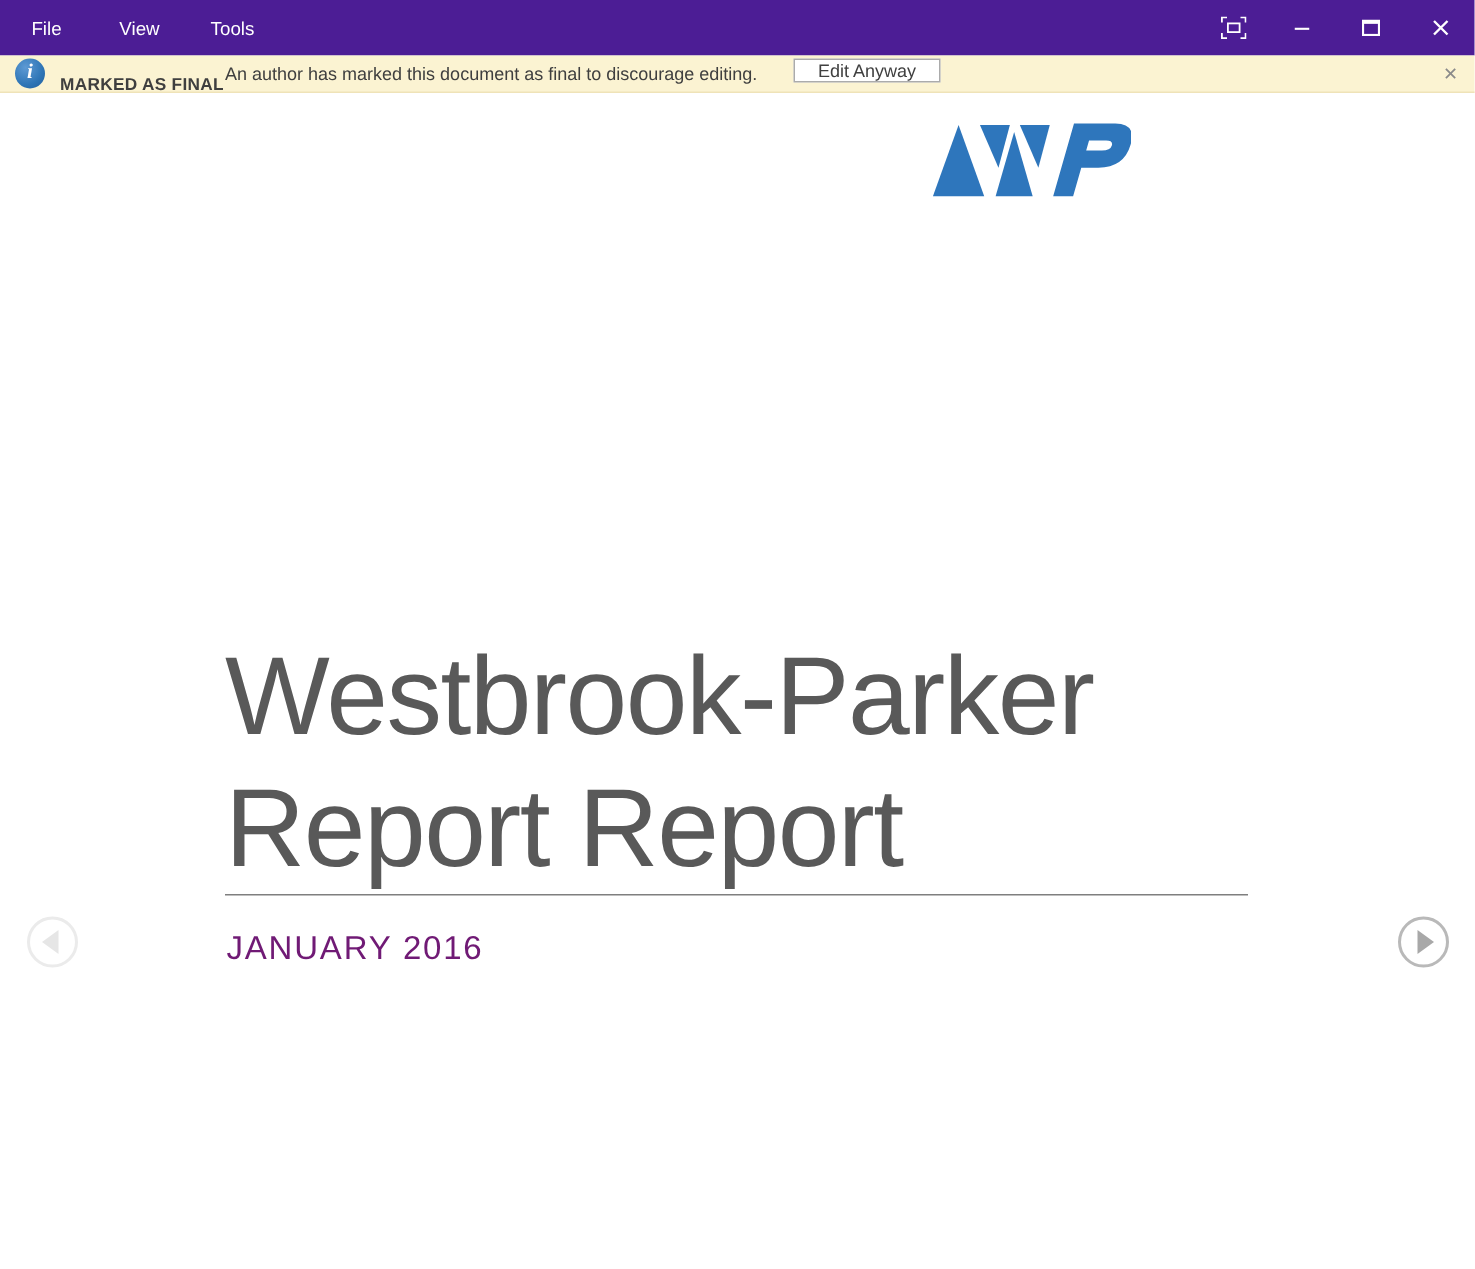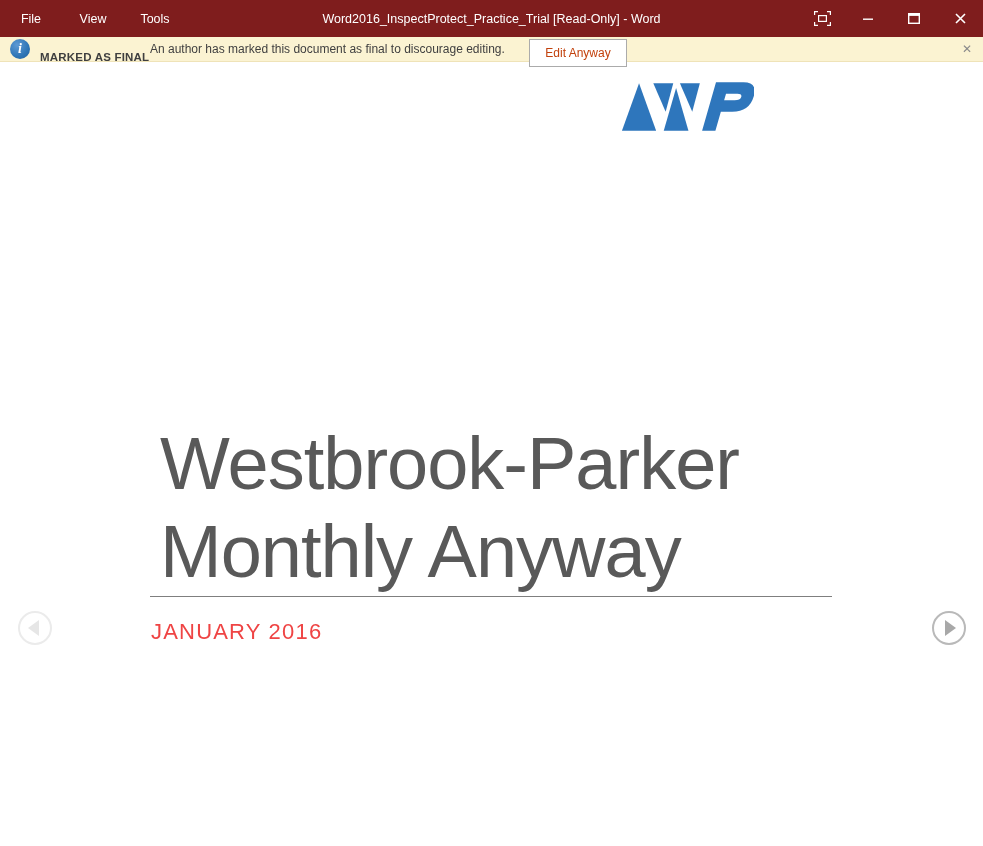--- a/index.html
+++ b/index.html
@@ -5,21 +5,21 @@
   * { margin:0; padding:0; box-sizing:border-box; }
   html,body { width:983px; height:846px; }
   body {
     position:relative; background:#ffffff; overflow:hidden;
     font-family:"Liberation Sans", sans-serif;
   }
 
   
   .titlebar {
     position:absolute; top:0; left:0; width:983px; height:37px;
-    background:#7f1d1d; color:#ffffff;padding-left:20px;
+    background:#4c1d95; color:#ffffff;padding-left:20px;
   }
   .menus { position:absolute; left:0; top:0; height:37px; display:flex; }
   .menu-item {
     width:62px; height:37px; display:flex; align-items:center; justify-content:center;
     font-size:12.5px; color:#ffffff; cursor:default;
   }
   .win-title {
     position:absolute; left:200px; right:200px; top:0; height:37px;
     display:flex; align-items:center; justify-content:center;
     font-size:12.5px; white-space:nowrap;
@@ -44,47 +44,47 @@
   }
   .msg-label {
     position:absolute; left:40px; top:0; height:40px; display:flex; align-items:center;
     font-size:11.5px; font-weight:bold; color:#3F3F3F; letter-spacing:.2px;
   }
   .msg-text {
     position:absolute; left:150px; top:0; height:24px; display:flex; align-items:center;
     font-size:12px; color:#3F3F3F;
   }
   .msg-button {
-    position:absolute; left:529px; top:2px; width:98px; height:28px;
+    position:absolute; left:529px; top:2px; width:98px; height:16px;
     background:#ffffff; border:1px solid #ABABAB;
-    font-size:12px; color:#c2410c; display:flex; align-items:center; justify-content:center;
+    font-size:12px; color:#404040; display:flex; align-items:center; justify-content:center;
     cursor:default;
   }
   .msg-close {
     position:absolute; right:7px; top:0; height:24px; width:18px;
     display:flex; align-items:center; justify-content:center;
     color:#8A8A8A; font-size:12px; cursor:default;
   }
 
   
   .logo { position:absolute; left:621px; top:81px; }
 
   .doc-title {
-    position:absolute; left:160px; top:420px; width:700px;
+    position:absolute; left:150px; top:420px; width:700px;
     font-size:74px; line-height:88px; font-weight:300;
     color:#595959; letter-spacing:-1px; white-space:nowrap;
   }
   .title-divider {
     position:absolute; left:150px; top:596px; width:682px; height:1px;
     background:#7F7F7F;
   }
   .doc-subtitle {
     position:absolute; left:151px; top:619px;
     font-size:22px; font-weight:500; letter-spacing:1.2px;
-    color:#ef4444; white-space:nowrap;
+    color:#701a75; white-space:nowrap;
   }
 
   
   .nav-btn {
     position:absolute; top:611px; width:34px; height:34px; border-radius:50%;
     display:flex; align-items:center; justify-content:center; cursor:default;
   }
   .nav-prev { left:18px;  border:2px solid #EBEBEB; }
   .nav-next { left:932px; border:2px solid #B9B9B9; }
   .tri { width:0; height:0; }
@@ -95,21 +95,20 @@
 </style>
 </head>
 <body>
 
 <div class="titlebar">
   <div class="menus">
     <div class="menu-item">File</div>
     <div class="menu-item">View</div>
     <div class="menu-item">Tools</div>
   </div>
-  <div class="win-title">Word2016_InspectProtect_Practice_Trial [Read-Only] - Word</div>
   <div class="controls">
     <div class="ctrl">
       <span>
         <svg width="17" height="15" viewBox="0 0 17 15">
           <g stroke="#ffffff" stroke-width="1.2" fill="none">
             <path d="M0.6,4 V0.6 H4"></path>
             <path d="M13,0.6 H16.4 V4"></path>
             <path d="M16.4,11 V14.4 H13"></path>
             <path d="M4,14.4 H0.6 V11"></path>
             <rect x="4.6" y="4.6" width="7.8" height="5.8"></rect>
@@ -160,21 +159,21 @@
       <g transform="translate(97,0) skewX(-16)" fill-rule="evenodd">
         <path d="M3,0 H32 Q47,0 47,15 Q47,31 29,31 H17 V51 H3 Z
                  M17,12 H29 Q34,12 34,15.5 Q34,19 28,19 H17 Z"></path>
       </g>
     </g>
   </svg>
 </div>
 
 <div class="doc-title">
   <div>Westbrook-Parker</div>
-  <div>Monthly Anyway</div>
+  <div>Report Report</div>
 </div>
 
 <div class="title-divider"></div>
 
 <div class="doc-subtitle">JANUARY 2016</div>
 
 <div class="nav-btn nav-prev">
   <span class="tri tri-left"></span>
 </div>
 <div class="nav-btn nav-next">

